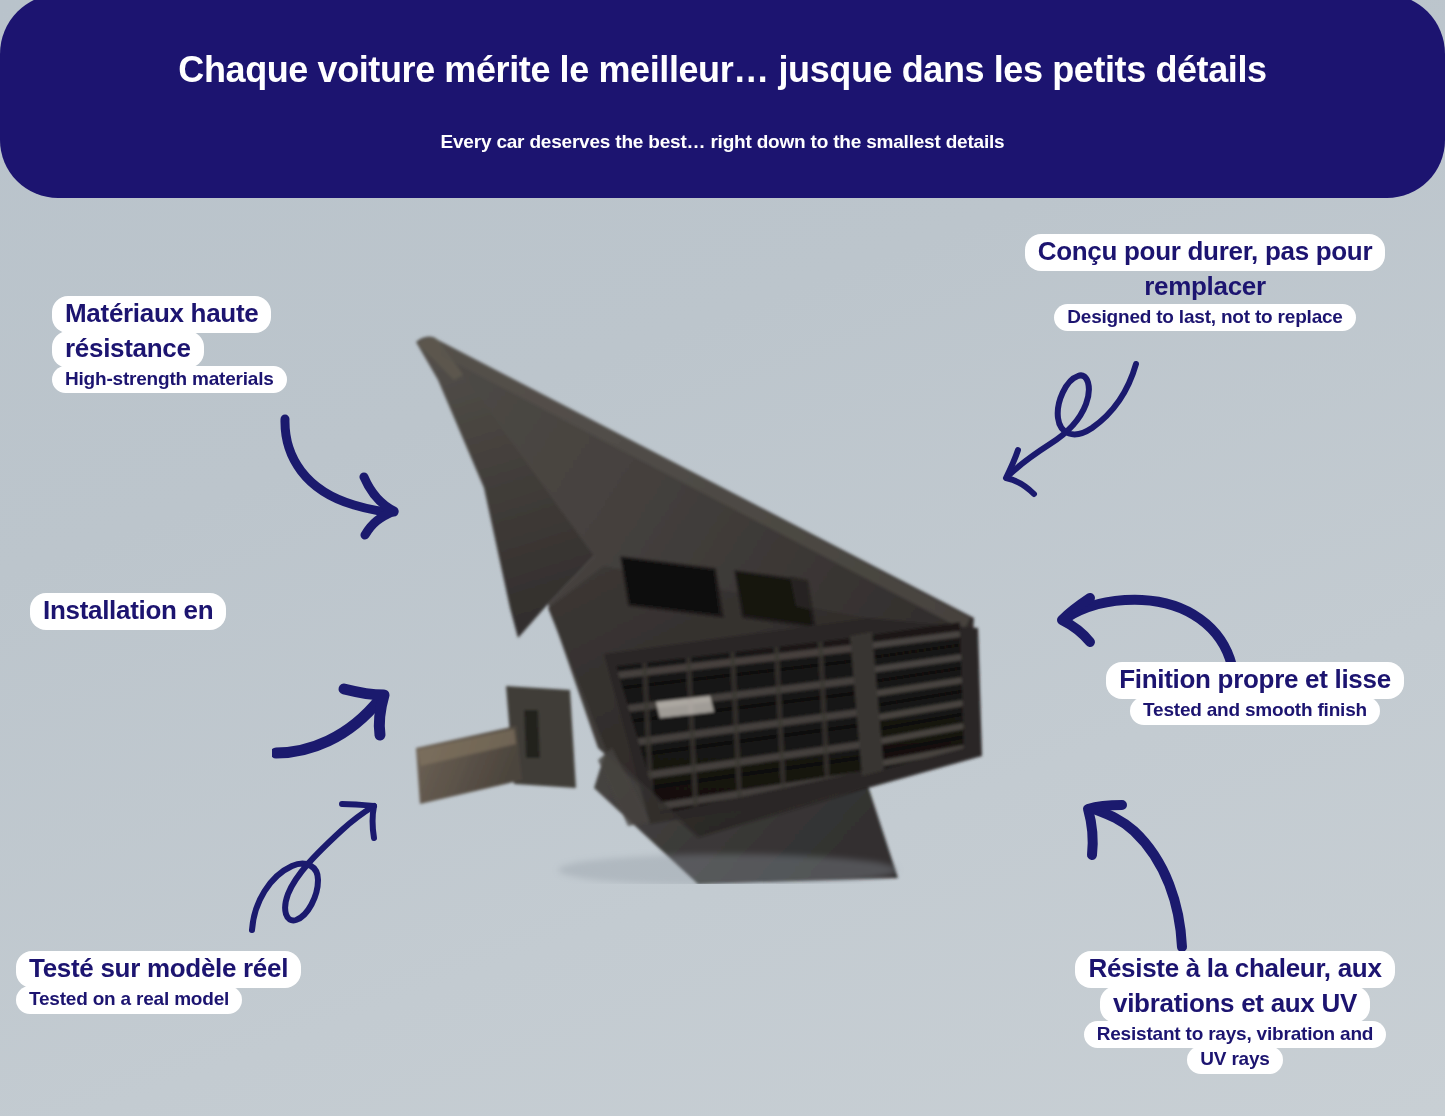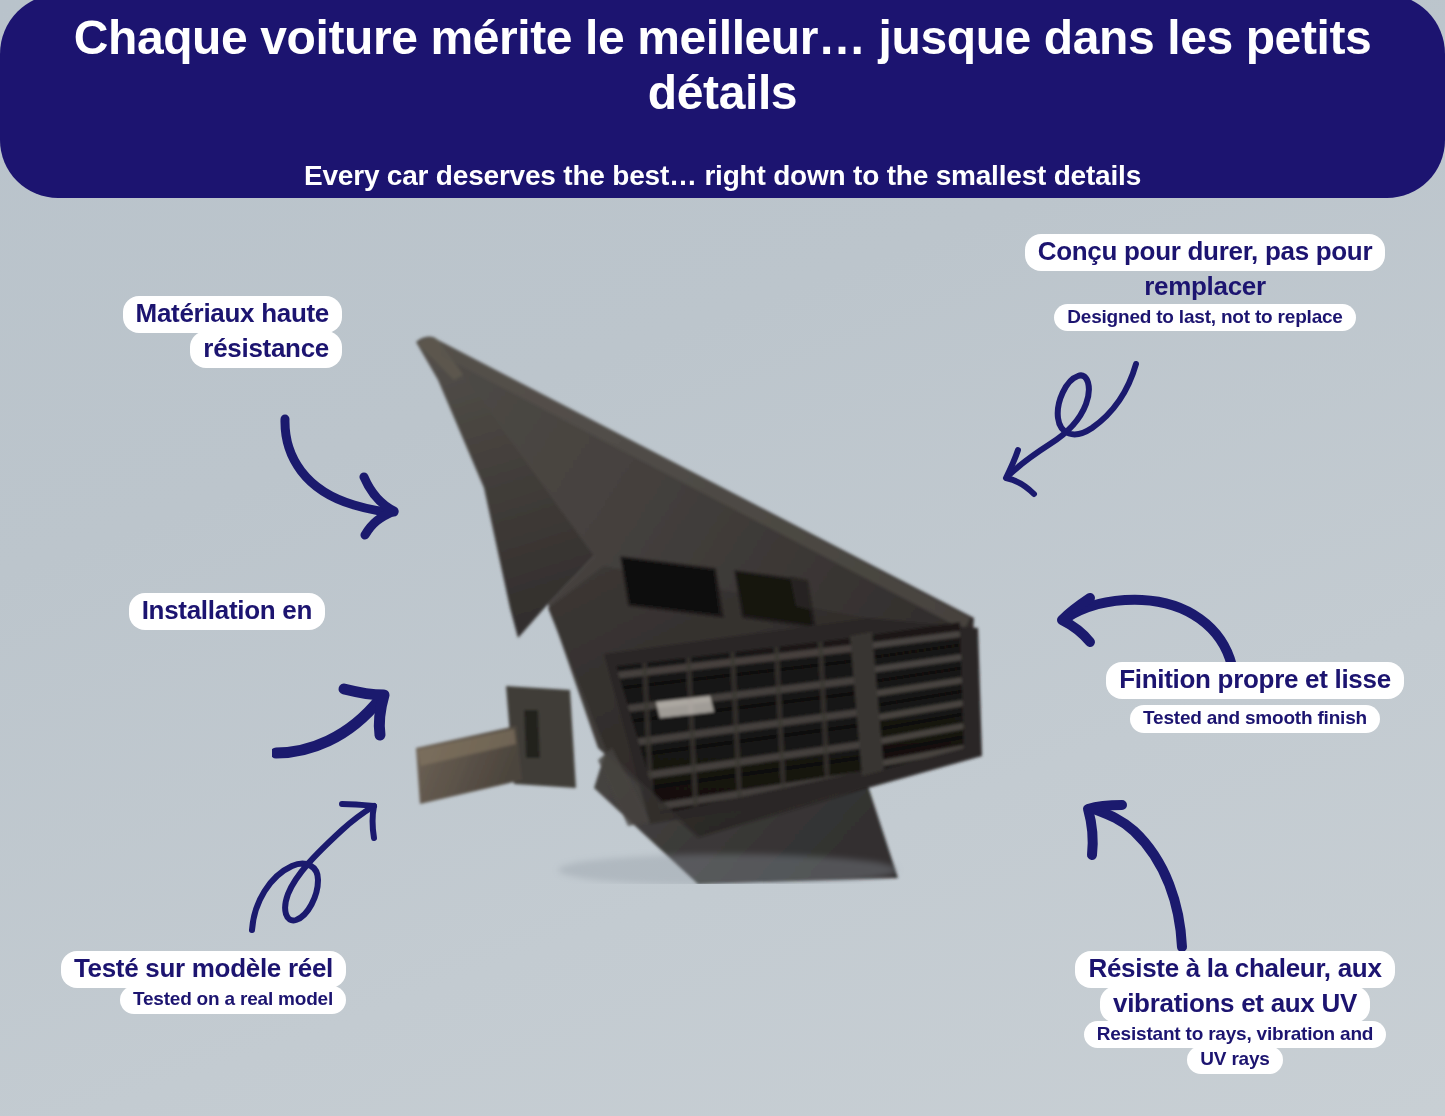--- a/index.html
+++ b/index.html
@@ -28,31 +28,31 @@
     display: flex;
     flex-direction: column;
     align-items: center;
     justify-content: center;
     padding-top: 10px;
     z-index: 5;
   }
 
   #header-title {
     color: #ffffff;
-    font-size: 48px;
+    font-size: 36px;
     font-weight: bold;
     letter-spacing: -0.4px;
     text-align: center;
     line-height: 1.15;
     padding: 0 40px;
   }
 
   #header-subtitle {
     color: #ffffff;
-    font-size: 28px;
+    font-size: 19px;
     font-weight: bold;
     letter-spacing: -0.2px;
     text-align: center;
     margin-top: 40px;
     line-height: 1.15;
     padding: 0 40px;
   }
 
   
   #product-photo {
@@ -64,21 +64,21 @@
     z-index: 2;
   }
 
   
   .callout {
     position: absolute;
     z-index: 4;
     display: flex;
     flex-direction: column;
   }
-  .callout.left  { align-items: flex-end; }
+  .callout.left  { align-items: flex-start; }
   .callout.right { align-items: center; }
 
   .callout .line {
     display: inline-block;
     color: #1c1470;
     background: #ffffff;
     border-radius: 16px;
     padding: 1px 13px 3px 13px;
     white-space: nowrap;
     line-height: 1.26;
@@ -240,33 +240,34 @@
     <path d="M18,430 L118,408 L124,462 L22,486 Z" fill="url(#gTab)"></path>
     <path d="M20,432 L116,411 L118,426 L22,448 Z" fill="#857863" opacity="0.6"></path>
   </g>
 
   <ellipse cx="330" cy="552" rx="170" ry="16" fill="#8f98a1" opacity="0.35" filter="url(#softer)"></ellipse>
 </svg>
 
 <div class="callout left" style="left:52px; top:297px; width:290px;">
   <span class="line fr">Matériaux haute</span>
   <span class="line fr">résistance</span>
+  <span class="line en">High-strength materials</span>
 </div>
 
 <div class="callout right" style="left:985px; top:235px; width:440px;">
   <span class="line fr">Conçu pour durer, pas pour</span>
   <span class="line fr nobg">remplacer</span>
   <span class="line en">Designed to last, not to replace</span>
 </div>
 
 <div class="callout left" style="left:30px; top:594px; width:295px;">
   <span class="line fr">Installation en</span>
 </div>
 
-<div class="callout right" style="left:1080px; top:663px; width:350px;gap:8px;">
+<div class="callout right" style="left:1080px; top:663px; width:350px;">
   <span class="line fr">Finition propre et lisse</span>
   <span class="line en">Tested and smooth finish</span>
 </div>
 
 <div class="callout left" style="left:16px; top:952px; width:330px;">
   <span class="line fr">Testé sur modèle réel</span>
   <span class="line en">Tested on a real model</span>
 </div>
 
 <div class="callout right" style="left:1040px; top:952px; width:390px;">

